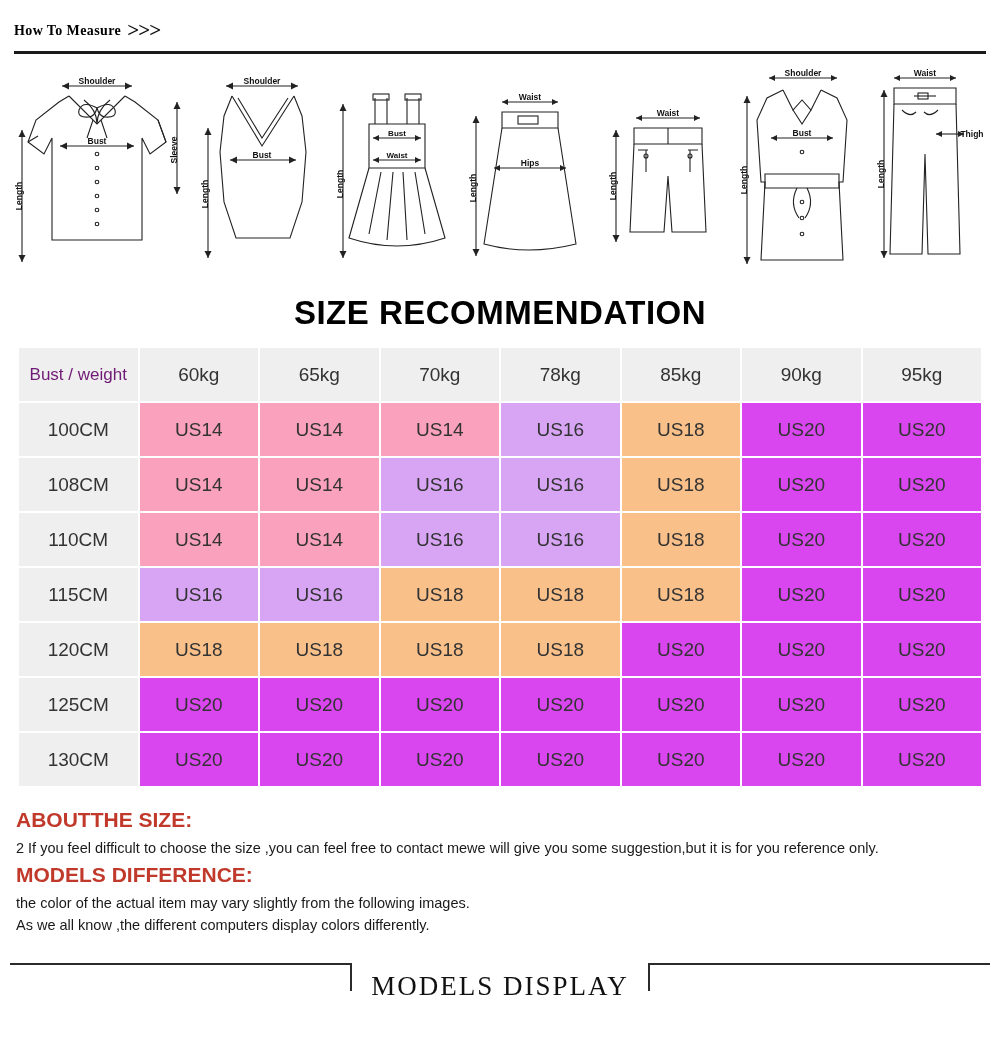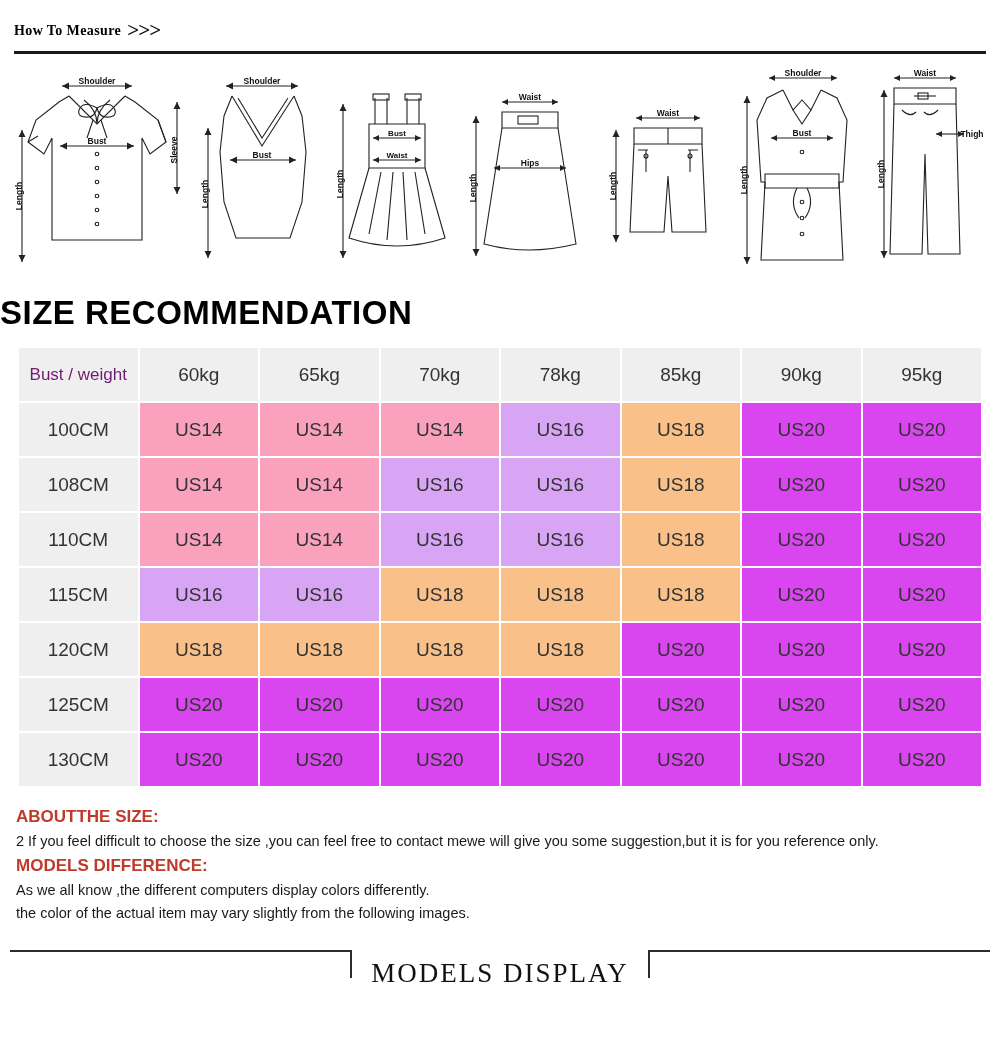--- a/index.html
+++ b/index.html
@@ -59,20 +59,21 @@
     height: 210px;
     box-sizing: content-box;
   }
   .figure {
     position: relative;
   }
   .figure svg { display: block; }
 
   
   .sizerec-title {
+    text-align: center;
     font-family: "Liberation Sans", sans-serif;
     font-weight: bold;
     font-size: 33px;
     letter-spacing: 0.5px;
     margin: 22px 0 14px 0;
     color: #000;
   }
 
   table.sizetable {
     border-collapse: collapse;
@@ -115,21 +116,21 @@
   .about {
     margin: 16px 0 0 0;
     padding: 0 16px;
     font-size: 14.5px;
     line-height: 1.55;
     color: #1a1a1a;
   }
   .about .heading {
     color: #c0392b;
     font-weight: bold;
-    font-size: 17px;
+    font-size: 21px;
   }
   .about .hl {
     color: #e04a2f;
   }
   .about p { margin: 0; }
 
   
   .models {
     position: relative;
     margin-top: 26px;
@@ -473,21 +474,21 @@
         <td class="c-green">US20</td>
         <td class="c-green">US20</td>
       </tr>
     </tbody>
 </table>
 
 <div class="about">
   <p class="heading">ABOUTTHE SIZE:</p>
   <p>2 If you feel difficult to choose the size ,you can feel free to contact mewe will give you some suggestion,but it is for you reference only.</p>
   <p class="heading">MODELS DIFFERENCE:</p>
+  <p>the color of the actual item may vary slightly from the following images.</p>
   <p>As we all know ,the different computers display colors differently.</p>
-  <p>the color of the actual item may vary slightly from the following images.</p>
 </div>
 
 <div class="models">
   <div class="md-left"></div>
   <div class="md-right"></div>
   <div class="md-title">MODELS  DISPLAY</div>
 </div>
 
 </body></html>

